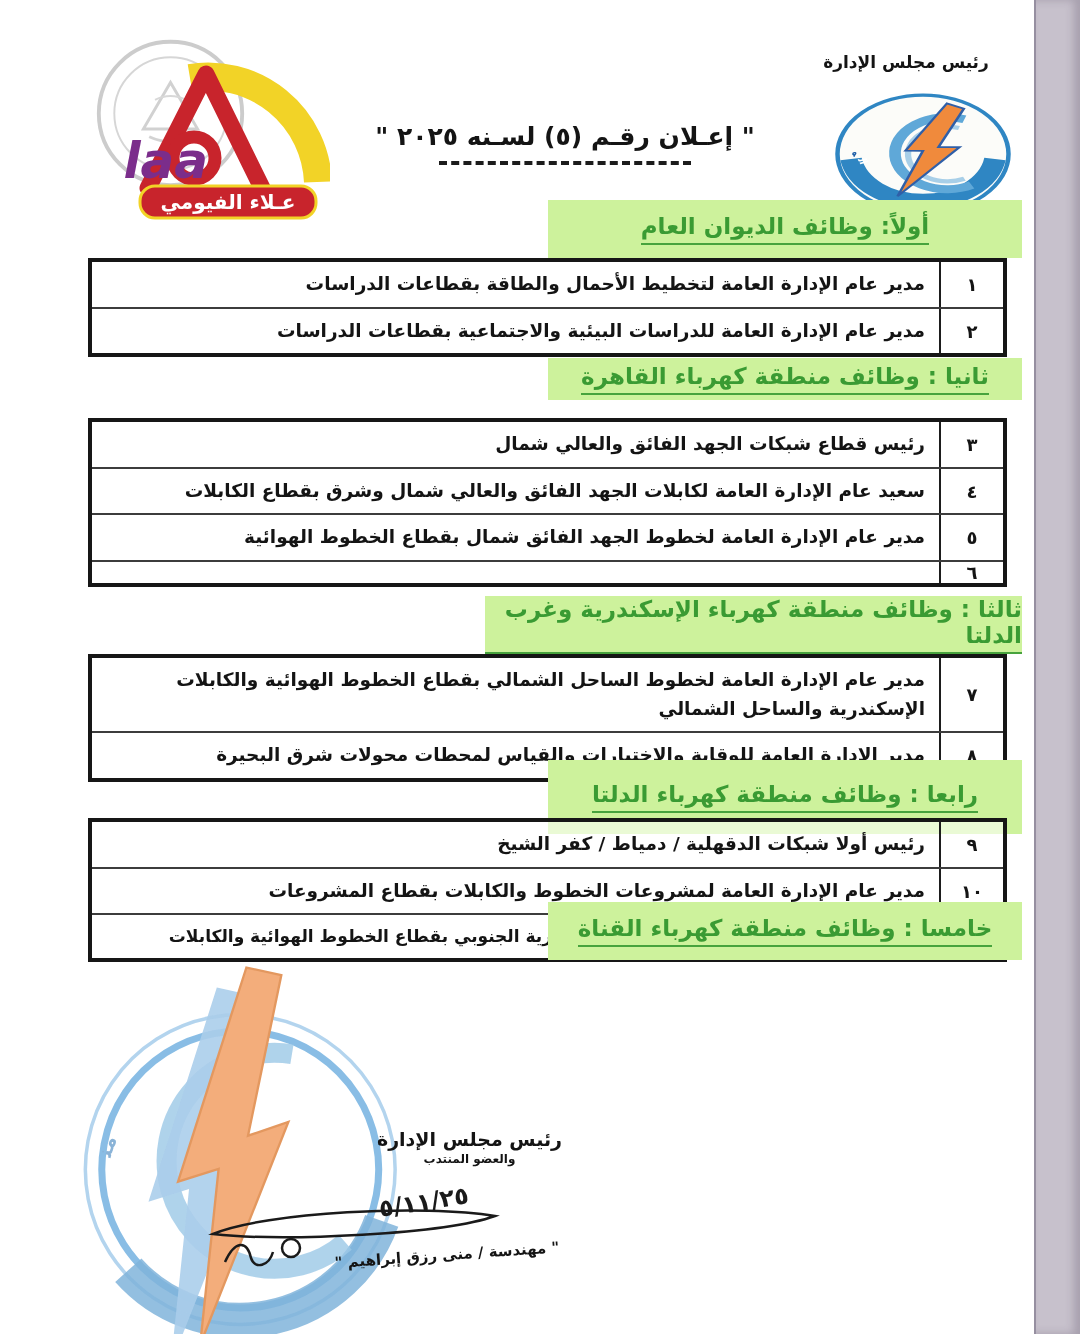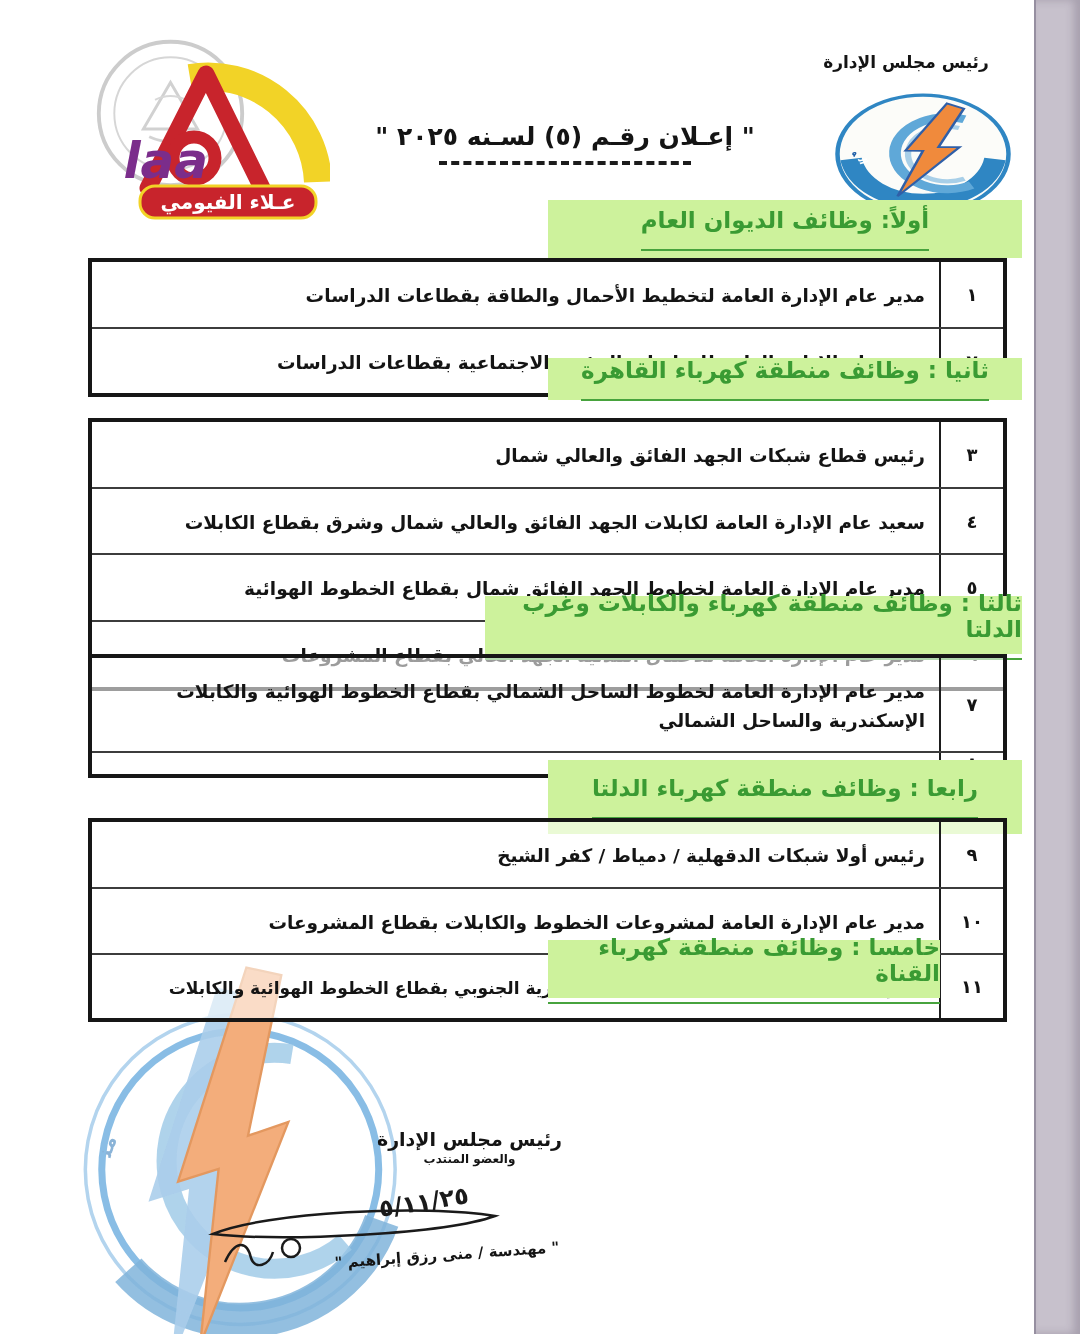--- a/index.html
+++ b/index.html
@@ -15,30 +15,30 @@
   
   .stamp{position:absolute;left:93px;top:36px;width:155px;height:155px;z-index:1;opacity:.45;}
   .alaa{position:absolute;left:112px;top:48px;width:218px;height:172px;z-index:2;}
   
   .title-block{position:absolute;left:350px;top:122px;width:430px;text-align:center;z-index:2;}
   .doc-title{font-size:25px;font-weight:bold;letter-spacing:.5px;}
   .dash-line{width:252px;margin:10px auto 0;border-top:4px dashed #1c1c1c;height:0;}
   
   .green-head{position:absolute;background:#cdf29c;color:#3a9b33;font-weight:bold;font-size:23px;
         display:flex;align-items:center;justify-content:center;z-index:2;}
-  .green-head span{border-bottom:2px solid #47a33d;padding-bottom:16px;}
+  .green-head span{border-bottom:2px solid #47a33d;padding-bottom:4px;}
   
   .jobs-table{position:absolute;left:88px;width:919px;border:4px solid #161616;
         background:rgba(255,255,255,.58);z-index:2;display:flex;flex-direction:column;box-sizing:border-box;}
   .trow{display:flex;align-items:stretch;}
   .trow + .trow{border-top:2px solid #3c3c3c;}
   .tnum{width:62px;flex:none;display:flex;align-items:center;justify-content:center;
         border-left:2px solid #1d1d1d;font-weight:bold;font-size:18px;}
   .ttext{flex:1;font-weight:bold;font-size:18.5px;text-align:right;line-height:1.55;
-        padding:8px 14px 16px 26px;display:flex;align-items:center;justify-content:flex-start;margin-top:12px;}
+        padding:8px 14px 8px 26px;display:flex;align-items:center;justify-content:flex-start;}
   .ttext.small{font-size:17px;}
   .ttext.justify{text-align:justify;}
   
   .watermark{position:absolute;left:28px;top:982px;width:420px;height:352px;z-index:1;opacity:.88;}
   .watermark svg{overflow:visible;transform:rotate(-11deg);}
   
   .sig-block{position:absolute;left:372px;top:1128px;width:195px;text-align:center;z-index:3;}
   .sig-line1{font-size:19px;font-weight:bold;}
   .sig-line2{font-size:12px;font-weight:bold;margin-top:2px;}
   .sig-scribble{position:absolute;left:195px;top:1182px;width:320px;height:92px;z-index:3;}
@@ -129,34 +129,34 @@
     <div class="trow">
       <div class="tnum">٤</div>
       <div class="ttext">سعيد عام الإدارة العامة لكابلات الجهد الفائق والعالي شمال وشرق بقطاع الكابلات</div>
     </div>
     <div class="trow">
       <div class="tnum">٥</div>
       <div class="ttext">مدير عام الإدارة العامة لخطوط الجهد الفائق شمال بقطاع الخطوط الهوائية</div>
     </div>
     <div class="trow">
       <div class="tnum">٦</div>
-      <div class="ttext">مدير عام الإدارة العامة للأعمال المدنية الجهد العالي بقطاع المشروعات</div>
     </div>
   </div>
 
   <div class="green-head" style="left:485px;top:596px;width:537px;height:58px;">
-    <span>ثالثا : وظائف منطقة كهرباء والكابلات وغرب الدلتا</span>
+    <span>ثالثا : وظائف منطقة كهرباء الإسكندرية وغرب الدلتا</span>
   </div>
   <div class="jobs-table" style="top:654px;min-height:108px;">
     <div class="trow">
       <div class="tnum">٧</div>
       <div class="ttext">مدير عام الإدارة العامة لخطوط الساحل الشمالي بقطاع الخطوط الهوائية والكابلات الإسكندرية والساحل الشمالي</div>
     </div>
     <div class="trow">
       <div class="tnum">٨</div>
+      <div class="ttext">مدير الإدارة العامة للوقاية والاختبارات والقياس لمحطات محولات شرق البحيرة</div>
     </div>
   </div>
 
   <div class="green-head" style="left:548px;top:760px;width:474px;height:74px;">
     <span>رابعا : وظائف منطقة كهرباء الدلتا</span>
   </div>
   <div class="jobs-table" style="top:818px;min-height:134px;">
     <div class="trow">
       <div class="tnum">٩</div>
       <div class="ttext">رئيس أولا شبكات الدقهلية / دمياط / كفر الشيخ</div>
@@ -164,21 +164,21 @@
     <div class="trow">
       <div class="tnum">١٠</div>
       <div class="ttext">مدير عام الإدارة العامة لمشروعات الخطوط والكابلات بقطاع المشروعات</div>
     </div>
     <div class="trow">
       <div class="tnum">١١</div>
       <div class="ttext small">مدير عام الإدارة العامة لخطوط وكابلات المصرية الجنوبي بقطاع الخطوط الهوائية والكابلات</div>
     </div>
   </div>
 
-  <div class="green-head" style="left:548px;top:940px;width:392px;height:58px;">
+  <div class="green-head" style="left:548px;top:902px;width:474px;height:58px;">
     <span>خامسا : وظائف منطقة كهرباء القناة</span>
   </div>
 
   <div class="watermark">
     <svg viewBox="0 0 300 300" width="420" height="352">
       <defs>
         <path id="wmTop" d="M 44,128 A 118,118 0 0 1 256,128"></path>
         <path id="wmBot" d="M 46,208 A 116,116 0 0 0 254,208"></path>
       </defs>
       <circle cx="150" cy="160" r="132" fill="none" stroke="#a9cfec" stroke-width="3"></circle>

